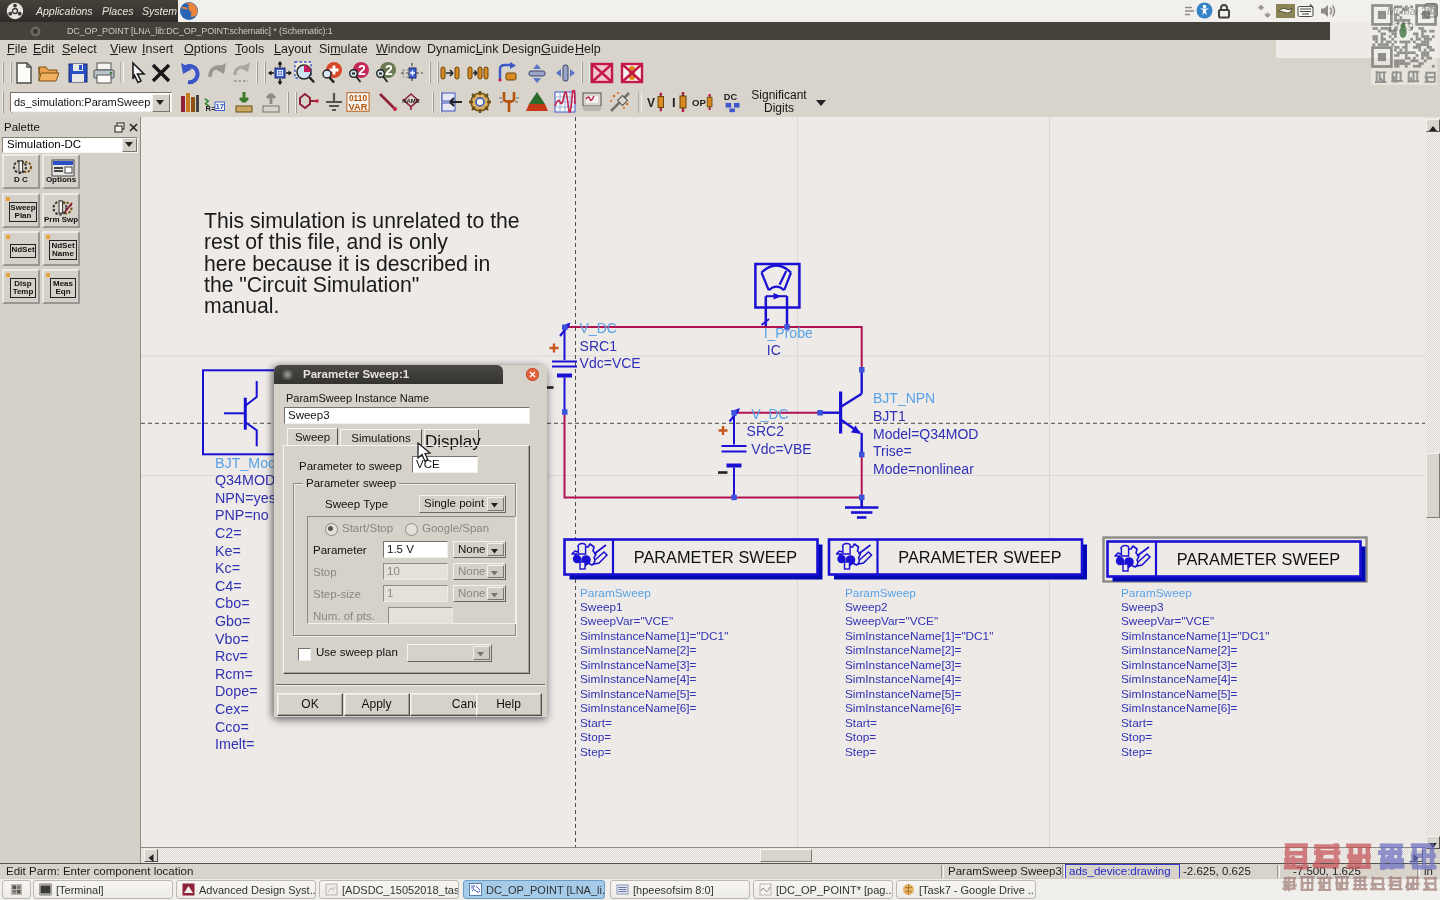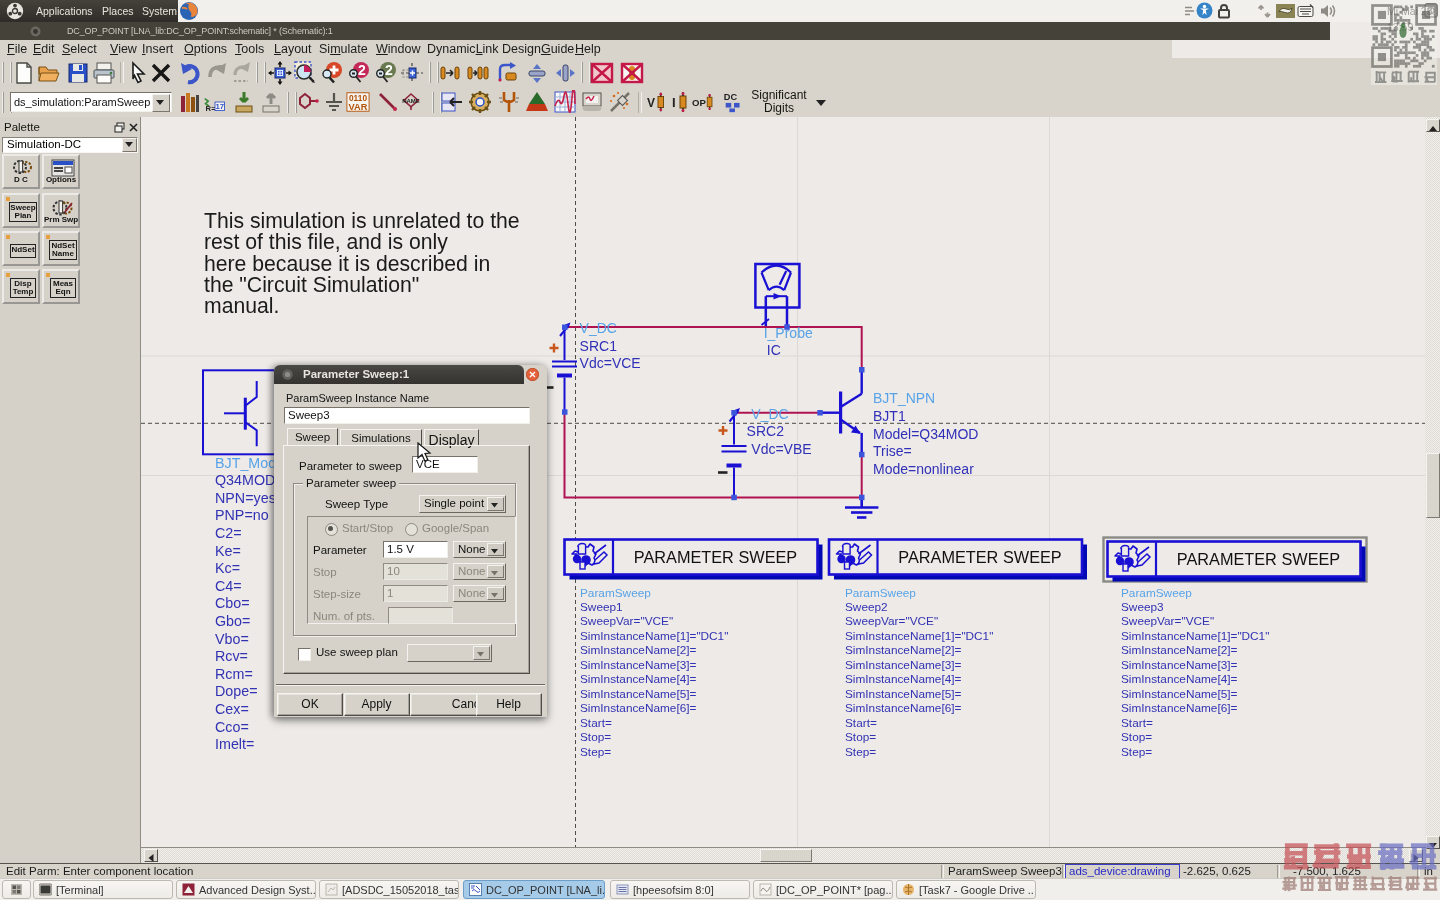--- a/index.html
+++ b/index.html
@@ -1,25 +1,25 @@
 <!DOCTYPE html>
 <html><head>
 <meta charset="utf-8">
 <style>
 html,body{margin:0;padding:0;}
 body{width:1440px;height:900px;overflow:hidden;font-family:"Liberation Sans",sans-serif;}
 #root{position:absolute;left:0;top:0;width:1440px;height:900px;background:#edeae7;overflow:hidden;}
 .abs{position:absolute;}
 
-#gpanel{left:0;top:0;width:1440px;height:22px;background:#f2f0ed;font-size:10.5px;}
+#gpanel{left:0;top:0;width:1440px;height:22px;background:#f2f0ed;font-size:10.5px;font-style:italic;}
 #gpanel .mi{top:3px;line-height:16px;}
 
 #wtitle{left:0;top:22px;width:1330px;height:18px;background:#454239;color:#ccc9c1;font-size:9px;letter-spacing:-0.15px;}
 
-#menubar{left:0;top:40px;width:1172px;height:18px;background:#d8d4cb;border-bottom:1px solid #000000;font-size:12.5px;color:#1c1c1c;}
+#menubar{left:0;top:40px;width:1276px;height:18px;background:#d8d4cb;border-bottom:1px solid #000000;font-size:12.5px;color:#1c1c1c;}
 #menubar span{position:absolute;top:2px;}
 #menubar u{text-decoration:underline;}
 
 #tb1{left:0;top:58px;width:1440px;height:30px;background:#d8d4cb;border-bottom:1px solid #c6c2b8;}
 #tb2{left:0;top:88px;width:1440px;height:29px;background:#d8d4cb;border-bottom:1px solid #a09c92;}
 .grip{position:absolute;top:4px;width:6px;height:21px;border-left:2px ridge #efede9;border-right:2px ridge #efede9;}
 .tsep{position:absolute;top:4px;width:2px;height:21px;border-left:1px solid #b4b0a6;border-right:1px solid #f4f2ee;}
 .ic{position:absolute;top:3px;width:24px;height:24px;}
 .ic2{position:absolute;top:2px;width:24px;height:24px;}
 
@@ -32,21 +32,21 @@
 .spark{position:absolute;width:4px;height:4px;background:#e8a03c;}
 
 #canvas{left:141px;top:117px;width:1285px;height:731px;background:#edeae7;overflow:hidden;}
 
 .stipple{background:repeating-conic-gradient(#f1efec 0% 25%, #dedbd5 0% 50%) 0 0/2px 2px;}
 .sbtn{position:absolute;background:#d8d5cc;border:1px solid;border-color:#f6f4f0 #55534e #55534e #f6f4f0;box-sizing:border-box;}
 #vscroll{left:1425px;top:117px;width:15px;height:732px;}
 #hscroll{left:141px;top:847px;width:1285px;height:16px;border-top:1px solid #8f8b82;box-sizing:border-box;}
 
 #dlg{left:274px;top:365px;width:273px;height:352px;background:#d6d2c9;box-shadow:0 3px 9px rgba(0,0,0,0.45), -3px 0 6px rgba(0,0,0,0.25);font-size:11.5px;color:#111;border-radius:6px 6px 0 0;}
-#dlgtitle{position:absolute;left:0;top:0;width:250px;height:19px;background:linear-gradient(#4a4845,#353330);border-radius:6px 6px 0 0;}
+#dlgtitle{position:absolute;left:0;top:0;width:229px;height:19px;background:linear-gradient(#4a4845,#353330);border-radius:6px 6px 0 0;}
 #dlgtitle .t{position:absolute;left:29px;top:3px;color:#e7e4de;font-weight:bold;font-size:11.5px;}
 .inp{position:absolute;background:#fff;border:1px solid;border-color:#76726a #f2f0ea #f2f0ea #76726a;box-sizing:border-box;font-size:11.5px;padding:1px 0 0 3px;color:#111;}
 .inpd{position:absolute;background:#e4e1d9;border:1px solid;border-color:#908c84 #eceae4 #eceae4 #908c84;box-sizing:border-box;font-size:11.5px;padding:1px 0 0 3px;color:#8b877e;}
 .cmb{position:absolute;box-sizing:border-box;border:1px solid;border-color:#f4f2ee #6b6860 #6b6860 #f4f2ee;background:#d6d2c9;font-size:11.5px;}
 .cmbarr{position:absolute;right:1px;top:1px;bottom:1px;width:15px;background:#cfcbc2;border:1px solid;border-color:#f4f2ee #7a766e #7a766e #f4f2ee;}
 .gray{color:#8b877e;}
 .dbtn{position:absolute;top:328px;width:64px;height:21px;background:#d6d2c9;border:1px solid;border-color:#f6f4f0 #4e4c47 #4e4c47 #f6f4f0;box-shadow:inset -1px -1px 0 #a5a199, inset 1px 1px 0 #e8e5df;text-align:center;font-size:12px;line-height:20px;color:#111;}
 
 #status{left:0;top:863px;width:1440px;height:15px;background:#d8d4cb;border-top:1px solid #55534e;font-size:11.5px;color:#1c1c1c;box-sizing:border-box;}
 #status div{position:absolute;top:1px;}
@@ -700,21 +700,21 @@
           <circle cx="6.5" cy="6.5" r="6.2" fill="#e2603a"></circle>
           <circle cx="6.5" cy="6.5" r="6.2" fill="none" stroke="#b8441e" stroke-width="0.8"></circle>
           <path d="M4 4l5 5M9 4L4 9" stroke="#fff" stroke-width="1.4"></path>
         </svg>
   </div>
   <div class="abs" style="left:12px;top:27px;font-size:11px;text-align:right;">ParamSweep Instance Name</div>
   <div class="inp" style="left:10px;top:42px;width:246px;height:17px;">Sweep3</div>
 
   <div class="abs" style="left:13px;top:63px;width:51px;height:18px;background:#d6d2c9;border:1px solid;border-color:#f6f4f0 #4e4c47 transparent #f6f4f0;box-sizing:border-box;text-align:center;font-size:11.5px;padding-top:2px;">Sweep</div>
   <div class="abs" style="left:66px;top:64px;width:82px;height:17px;background:#d6d2c9;border:1px solid;border-color:#f6f4f0 #4e4c47 transparent #f6f4f0;box-sizing:border-box;text-align:center;font-size:11.5px;padding-top:2px;">Simulations</div>
-  <div class="abs" style="left:150px;top:64px;width:55px;height:17px;background:#d6d2c9;border:1px solid;border-color:#f6f4f0 #4e4c47 transparent #f6f4f0;box-sizing:border-box;text-align:center;font-size:14px;padding-top:2px;">Display</div>
+  <div class="abs" style="left:150px;top:64px;width:55px;height:17px;background:#d6d2c9;border:1px solid;border-color:#f6f4f0 #4e4c47 transparent #f6f4f0;box-sizing:border-box;text-align:right;font-size:17px;padding-top:2px;">Display</div>
 
   <div class="abs" style="left:9px;top:80px;width:247px;height:229px;border:1px solid;border-color:#f6f4f0 #4e4c47 #4e4c47 #f6f4f0;box-shadow:inset -1px -1px 0 #a5a199;box-sizing:border-box;"></div>
   <div class="abs" style="left:25px;top:95px;font-size:11.5px;">Parameter to sweep</div>
   <div class="inp" style="left:138px;top:91px;width:66px;height:17px;">VCE</div>
 
   <div class="abs" style="left:19px;top:118px;width:221px;height:151px;border:1px solid #8e8a82;box-shadow:1px 1px 0 #f2f0ec inset, 1px 1px 0 #f2f0ec;"></div>
   <div class="abs" style="left:29px;top:112px;background:#d6d2c9;padding:0 3px;font-size:11.5px;">Parameter sweep</div>
   <div class="abs" style="left:51px;top:133px;font-size:11.5px;">Sweep Type</div>
   <div class="cmb" style="left:145px;top:130px;width:87px;height:18px;">
         <span style="position:absolute;left:4px;top:1px;">Single point</span>

